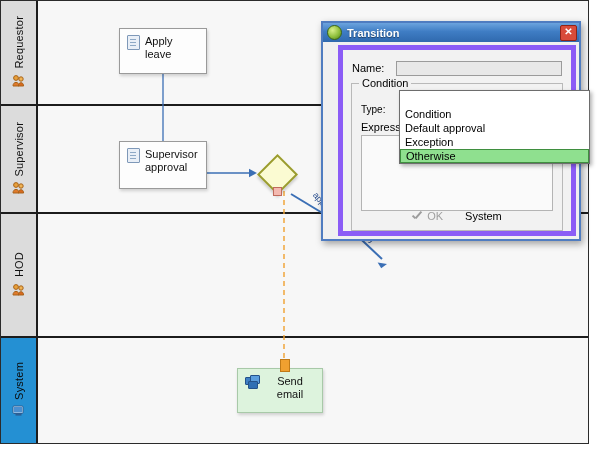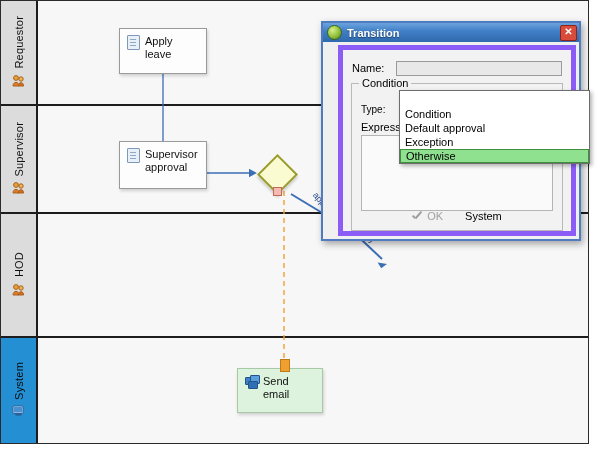--- a/index.html
+++ b/index.html
@@ -221,21 +221,21 @@
     </div>
 
     <div class="node" style="left:118px;top:140px;width:88px;height:48px;">
       <div class="node-row">
         <span class="doc-ico"></span>
         <span class="node-txt">Supervisor approval</span>
       </div>
     </div>
 
 
-    <div class="node green" style="left:236px;top:367px;width:86px;height:45px;">
+    <div class="node green" style="left:236px;top:367px;width:86px;height:45px;text-align:center;">
       <div class="node-row">
         <span class="mail-ico">
             <i class="a"></i>
             <i class="b"></i>
             <i class="c"></i>
           </span>
         <span class="node-txt">Send email</span>
       </div>
     </div>
     <div style="position:absolute;left:279px;top:358px;width:8px;height:11px;background:#f0a030;border:1px solid #c07a18;"></div>

